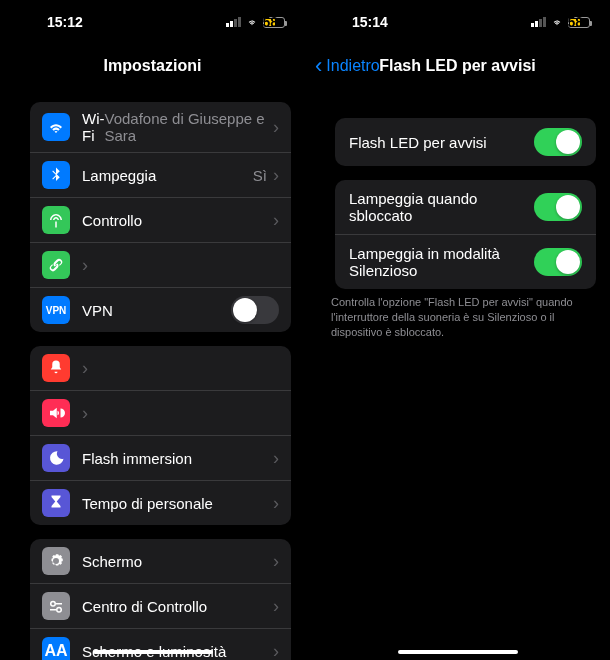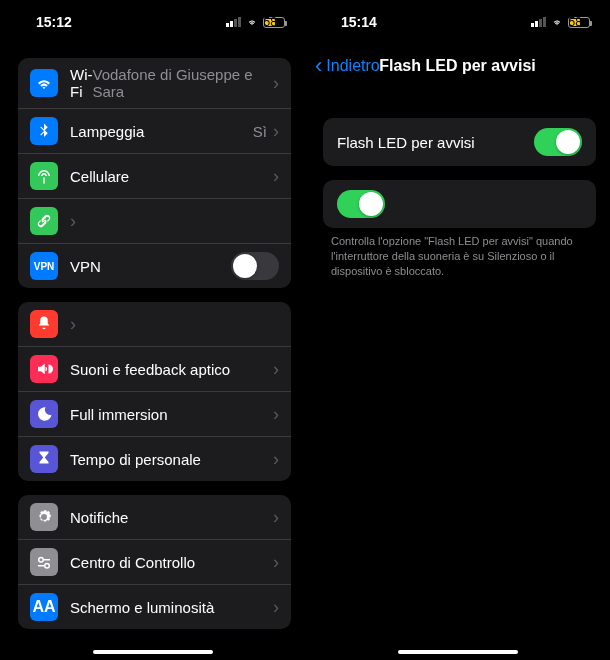--- a/index.html
+++ b/index.html
@@ -17,21 +17,21 @@
     height: 660px;
     background: #000;
     position: relative;
     overflow: hidden;
   }
   .status-bar {
     height: 44px;
     display: flex;
     justify-content: space-between;
     align-items: center;
-    padding: 0 20px 0 36px;
+    padding: 0 20px 0 47px;
     font-size: 14px;
     font-weight: 600;
   }
   .status-right { display: flex; align-items: center; gap: 4px; }
   .signal-bars { display: inline-flex; align-items: flex-end; gap: 1px; }
   .signal-bars span { width: 3px; background: #fff; display: inline-block; }
   .signal-bars span:nth-child(1){height:4px;}
   .signal-bars span:nth-child(2){height:6px;}
   .signal-bars span:nth-child(3){height:8px; background:#555;}
   .signal-bars span:nth-child(4){height:10px; background:#555;}
@@ -42,39 +42,39 @@
     width: 22px; height: 11px; position: relative;
     padding: 1px;
   }
   .battery::after {
     content:""; position:absolute; right:-3px; top:3px;
     width:2px; height:5px; background:#999; border-radius:0 1px 1px 0;
   }
   .battery-fill {
     background: #ffcc00; height:100%; border-radius:1px;
     display:flex; align-items:center; justify-content:center;
-    font-size:12px; font-weight:400; color:#000;
+    font-size:14px; font-weight:700; color:#000;
   }
   .nav-bar {
     height: 44px; display:flex; align-items:center;
     position:relative; padding: 0 10px;
   }
   .nav-title {
     position:absolute; left:0; right:0; text-align:center;
     font-size:16px; font-weight:600;
   }
   .back-btn {
     display:flex; align-items:center; gap:4px;
     color:#0a84ff; font-size:16px; z-index:1;
   }
   .back-chevron { font-size:22px; line-height:1; font-weight:300; }
   .content { padding: 0; }
   .group {
     background:#1c1c1e; border-radius:10px;
-    margin: 14px 14px 0 18px; overflow:hidden;
+    margin: 14px 14px 0 30px; overflow:hidden;
   }
   .row {
     display:flex; align-items:center;
     padding: 8px 12px; min-height:42px;
     border-bottom: 0.5px solid #3a3a3c;
     position:relative;
   }
   .row:last-child { border-bottom:none; }
   .icon-box {
     width:28px; height:28px; border-radius:6px;
@@ -125,20 +125,23 @@
           <span></span>
         </span>
       <svg class="wifi-ic" viewBox="0 0 24 24" fill="#fff">
           <path d="M12 20l-2-2c1-1 3-1 4 0l-2 2zm-5-5c3-3 7-3 10 0l-2 2c-2-2-4-2-6 0l-2-2zm-3-3c5-5 11-5 16 0l-2 2c-4-4-8-4-12 0l-2-2z"></path>
         </svg>
       <span class="battery">
           <span class="battery-fill" style="width:58%">58</span>
         </span>
     </div>
   </div>
+  <div class="nav-bar">
+    <div class="nav-title">Impostazioni</div>
+  </div>
   <div class="content" id="left-content">
       <div class="group">
         <div class="row">
           <span class="icon-box" style="background:#007aff">
             <svg viewBox="0 0 24 24" fill="#fff">
               <path d="M12 20l-2-2c1-1 3-1 4 0l-2 2zm-5-5c3-3 7-3 10 0l-2 2c-2-2-4-2-6 0l-2-2zm-3-3c5-5 11-5 16 0l-2 2c-4-4-8-4-12 0l-2-2z"></path>
             </svg>
           </span>
           <span class="row-label">Wi-Fi</span>
           <span class="row-detail">Vodafone di Giuseppe e Sara</span>
@@ -153,21 +156,21 @@
           <span class="row-label">Lampeggia</span>
           <span class="row-detail">Sì</span>
           <span class="chevron">›</span>
         </div>
         <div class="row">
           <span class="icon-box" style="background:#34c759">
             <svg viewBox="0 0 24 24" fill="#fff">
               <path d="M12 4c-4 0-8 4-8 8h2c0-3 3-6 6-6s6 3 6 6h2c0-4-4-8-8-8zm0 4c-2 0-4 2-4 4h2c0-1 1-2 2-2s2 1 2 2h2c0-2-2-4-4-4zm-1 6h2v8h-2z"></path>
             </svg>
           </span>
-          <span class="row-label">Cellulare</span>
+          <span class="row-label">Controllo</span>
           <span class="chevron">›</span>
         </div>
         <div class="row">
           <span class="icon-box" style="background:#34c759">
             <svg viewBox="0 0 24 24" fill="#fff">
               <path d="M10 14a4 4 0 010-6l3-3a4 4 0 116 6l-2 2-1-1 2-2a2 2 0 10-3-3l-3 3a2 2 0 000 3zm4-4a4 4 0 010 6l-3 3a4 4 0 11-6-6l2-2 1 1-2 2a2 2 0 103 3l3-3a2 2 0 000-3z"></path>
             </svg>
           </span>
           <span class="chevron">›</span>
         </div>
@@ -189,50 +192,49 @@
             </svg>
           </span>
           <span class="chevron">›</span>
         </div>
         <div class="row">
           <span class="icon-box" style="background:#ff2d55">
             <svg viewBox="0 0 24 24" fill="#fff">
               <path d="M4 9v6h4l5 4V5L8 9H4zm12 3a3 3 0 00-2-3v6a3 3 0 002-3zm2-6v12a6 6 0 000-12z"></path>
             </svg>
           </span>
-          <span class="row-label">Suoni e feedback aptico</span>
           <span class="chevron">›</span>
         </div>
         <div class="row">
           <span class="icon-box" style="background:#5856d6">
             <svg viewBox="0 0 24 24" fill="#fff">
               <path d="M14 3a9 9 0 108 10 7 7 0 01-8-10z"></path>
             </svg>
           </span>
-          <span class="row-label">Full immersion</span>
+          <span class="row-label">Flash immersion</span>
           <span class="chevron">›</span>
         </div>
         <div class="row">
           <span class="icon-box" style="background:#5856d6">
             <svg viewBox="0 0 24 24" fill="#fff">
               <path d="M6 2h12v2l-5 6 5 6v2H6v-2l5-6-5-6V2z"></path>
             </svg>
           </span>
           <span class="row-label">Tempo di personale</span>
           <span class="chevron">›</span>
         </div>
       </div>
       <div class="group">
         <div class="row">
           <span class="icon-box" style="background:#8e8e93">
             <svg viewBox="0 0 24 24" fill="#fff">
               <path d="M12 8a4 4 0 100 8 4 4 0 000-8zm9 4l-2 1 1 2-2 2-2-1-1 2h-3l-1-2-2 1-2-2 1-2-2-1v-3l2-1-1-2 2-2 2 1 1-2h3l1 2 2-1 2 2-1 2 2 1z"></path>
             </svg>
           </span>
-          <span class="row-label">Notifiche</span>
+          <span class="row-label">Schermo</span>
           <span class="chevron">›</span>
         </div>
         <div class="row">
           <span class="icon-box" style="background:#8e8e93">
             <svg viewBox="0 0 24 24" fill="none" stroke="#fff" stroke-width="2">
               <path d="M8 6a3 3 0 100 6 3 3 0 000-6zm-4 3h2m6 0h8M16 14a3 3 0 100 6 3 3 0 000-6zm4 3h-2m-6 0H4"></path>
             </svg>
           </span>
           <span class="row-label">Centro di Controllo</span>
           <span class="chevron">›</span>
@@ -278,20 +280,27 @@
       <div class="group" style="margin-top: 30px;">
         <div class="row row-simple">
           <span class="row-label">Flash LED per avvisi</span>
           <span class="toggle on">
             <span class="toggle-knob"></span>
           </span>
         </div>
       </div>
       <div class="group">
         <div class="row row-simple">
+          <span class="row-label">Lampeggia quando sbloccato</span>
+          <span class="toggle on">
+            <span class="toggle-knob"></span>
+          </span>
+        </div>
+        <div class="row row-simple">
+          <span class="row-label">Lampeggia in modalità Silenzioso</span>
           <span class="toggle on">
             <span class="toggle-knob"></span>
           </span>
         </div>
       </div>
       <div class="footer-text">Controlla l'opzione "Flash LED per avvisi" quando l'interruttore della suoneria è su Silenzioso o il dispositivo è sbloccato.</div>
     </div>
   <div class="home-indicator"></div>
 </div>
 

